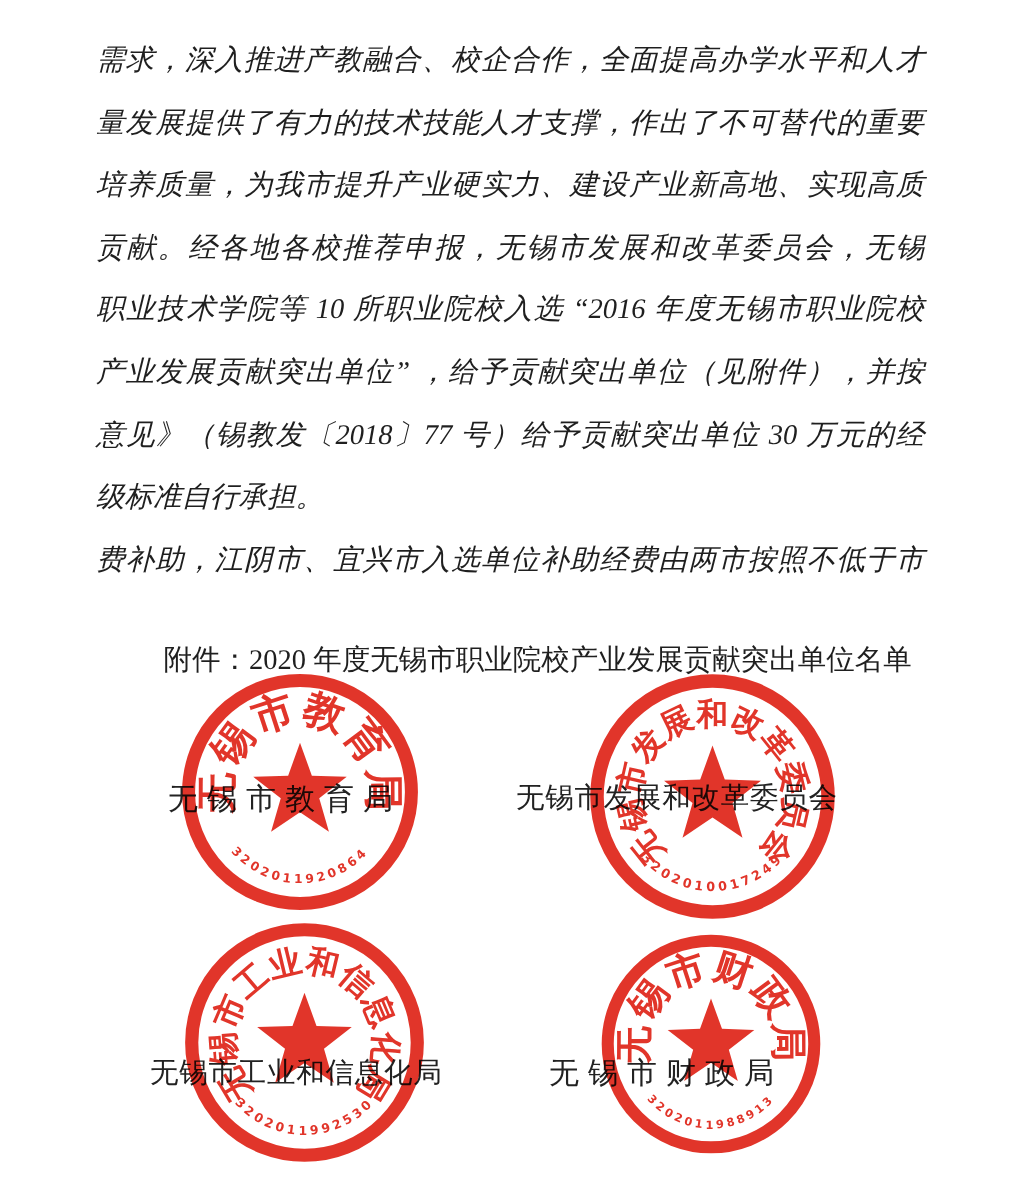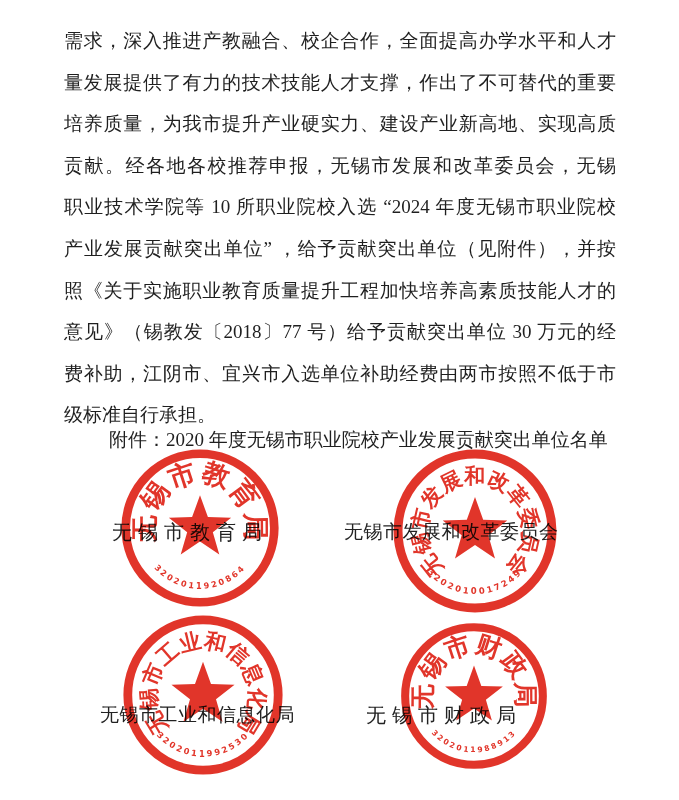--- a/index.html
+++ b/index.html
@@ -19,20 +19,21 @@
     position: absolute;
     left: 64px; top: 20px; width: 552px;
     font-size: 19px;
     line-height: 41.6px;
     color: #1f1f1f;
   }
   .ln {
     text-align: justify;
     text-align-last: justify;
     text-justify: inter-character;
+    font-style: italic;
   }
   .ln-last {
     text-align: left;
     text-align-last: left;
   }
   
   .attachment {
     position: absolute;
     left: 109px; top: 427px;
     font-size: 19px;
@@ -85,26 +86,25 @@
 </head>
 <body>
 
 <div class="page">
 
   <div class="body-text">
     <div class="ln">需求，深入推进产教融合、校企合作，全面提高办学水平和人才</div>
     <div class="ln">量发展提供了有力的技术技能人才支撑，作出了不可替代的重要</div>
     <div class="ln">培养质量，为我市提升产业硬实力、建设产业新高地、实现高质</div>
     <div class="ln">贡献。经各地各校推荐申报，无锡市发展和改革委员会，无锡</div>
-    <div class="ln">职业技术学院等 10 所职业院校入选 “2024 年度无锡市职业院校</div>
+    <div class="ln">职业技术学院等 10 所职业院校入选 “2016 年度无锡市职业院校</div>
     <div class="ln">产业发展贡献突出单位” ，给予贡献突出单位（见附件），并按</div>
-    <div class="ln">照《关于实施职业教育质量提升工程加快培养高素质技能人才的</div>
     <div class="ln">意见》（锡教发〔2018〕77 号）给予贡献突出单位 30 万元的经</div>
+    <div class="ln ln-last">级标准自行承担。</div>
     <div class="ln">费补助，江阴市、宜兴市入选单位补助经费由两市按照不低于市</div>
-    <div class="ln ln-last">级标准自行承担。</div>
   </div>
 
   <div class="attachment">附件：2020 年度无锡市职业院校产业发展贡献突出单位名单</div>
 
   <div class="sig sig-1">无锡市教育局</div>
   <div class="sig sig-2">无锡市发展和改革委员会</div>
   <div class="sig sig-3">无锡市工业和信息化局</div>
   <div class="sig sig-4">无锡市财政局</div>
 
   <svg class="seal seal-1" viewBox="0 0 170 170">

